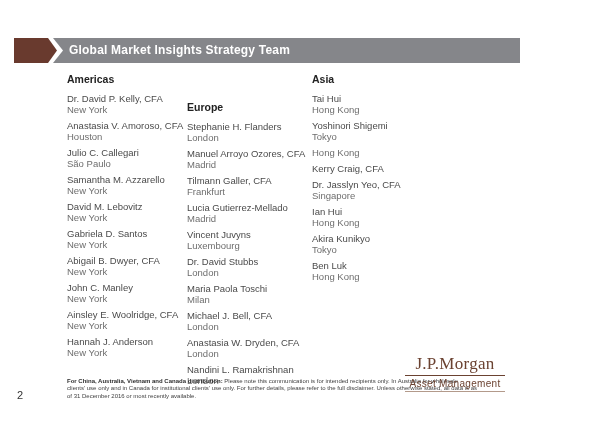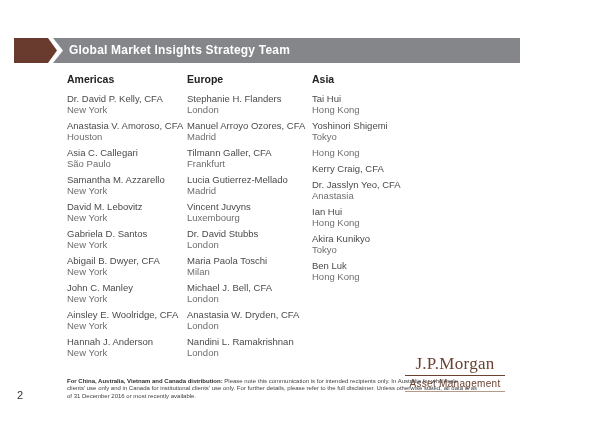--- a/index.html
+++ b/index.html
@@ -22,21 +22,21 @@
     clip-path:polygon(0 0, 34px 0, 43px 12.5px, 34px 25px, 0 25px);
   }
   .header-title {
     position:absolute; left:55px; top:0; line-height:25px;
     color:#ffffff; font-size:12px; font-weight:bold; letter-spacing:0.2px;
   }
 
   
   .columns { position:absolute; left:67px; top:73px; display:flex; }
   .col:nth-child(1) { width:120px; }
-  .col:nth-child(2) { width:125px; }
+  .col:nth-child(2) { width:125px;margin-top:28px; }
   .col:nth-child(3) { width:150px; }
   .region-header { font-size:10.5px; font-weight:bold; color:#222222; margin-bottom:8px; }
   .member { margin-bottom:5px; }
   .member-name { font-size:9.5px; line-height:11px; color:#4a4a4a; }
   .member-city { font-size:9.5px; line-height:11px; color:#6e6e6e; }
 
   
   .disclaimer {
     position:absolute; left:67px; top:378px; width:410px;
     font-size:6px; line-height:7.3px; color:#3f3f3f;
@@ -71,21 +71,21 @@
         <div class="region-header">Americas</div>
         <div class="member">
           <div class="member-name">Dr. David P. Kelly, CFA</div>
           <div class="member-city">New York</div>
         </div>
         <div class="member">
           <div class="member-name">Anastasia V. Amoroso, CFA</div>
           <div class="member-city">Houston</div>
         </div>
         <div class="member">
-          <div class="member-name">Asia C. Callegari</div>
+          <div class="member-name">Julio C. Callegari</div>
           <div class="member-city">São Paulo</div>
         </div>
         <div class="member">
           <div class="member-name">Samantha M. Azzarello</div>
           <div class="member-city">New York</div>
         </div>
         <div class="member">
           <div class="member-name">David M. Lebovitz</div>
           <div class="member-city">New York</div>
         </div>
@@ -164,21 +164,21 @@
           <div class="member-city">Tokyo</div>
         </div>
         <div class="member">
           <div class="member-city">Hong Kong</div>
         </div>
         <div class="member">
           <div class="member-name">Kerry Craig, CFA</div>
         </div>
         <div class="member">
           <div class="member-name">Dr. Jasslyn Yeo, CFA</div>
-          <div class="member-city">Anastasia</div>
+          <div class="member-city">Singapore</div>
         </div>
         <div class="member">
           <div class="member-name">Ian Hui</div>
           <div class="member-city">Hong Kong</div>
         </div>
         <div class="member">
           <div class="member-name">Akira Kunikyo</div>
           <div class="member-city">Tokyo</div>
         </div>
         <div class="member">

